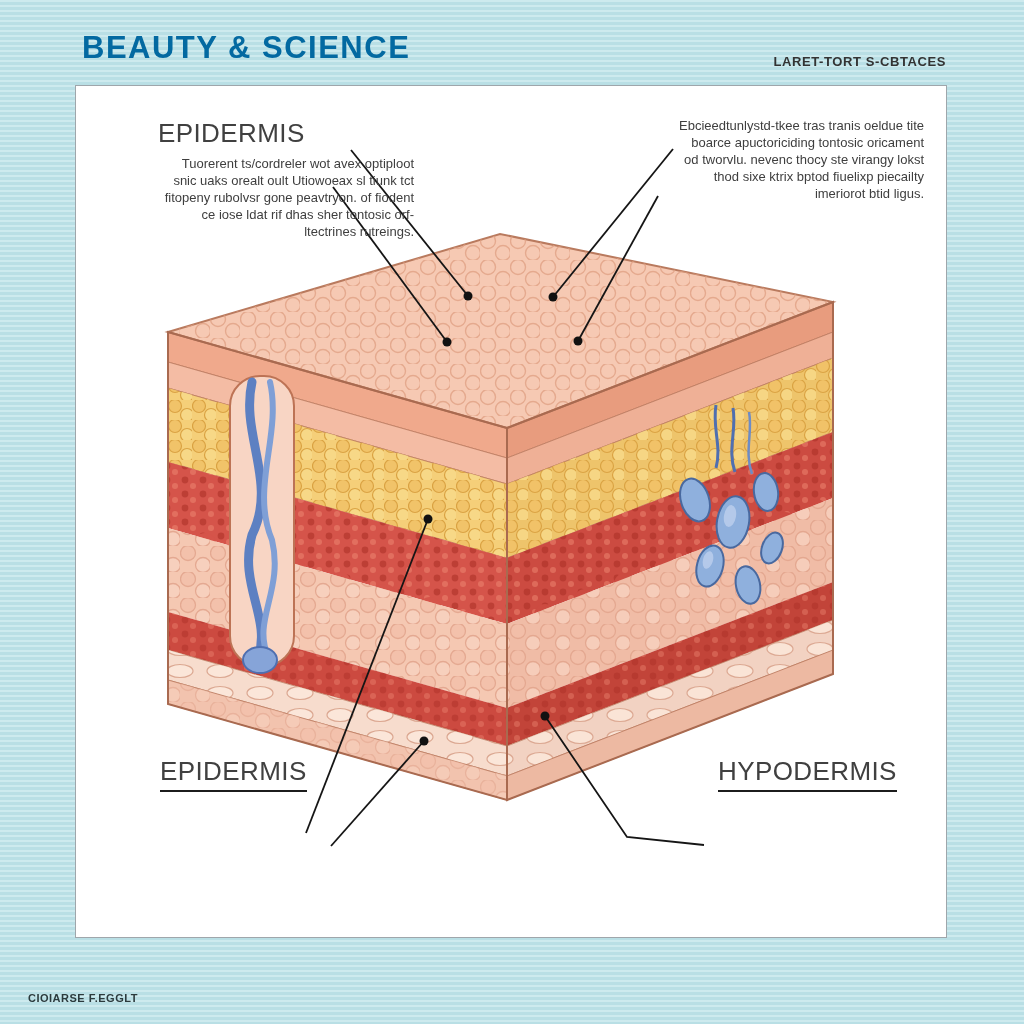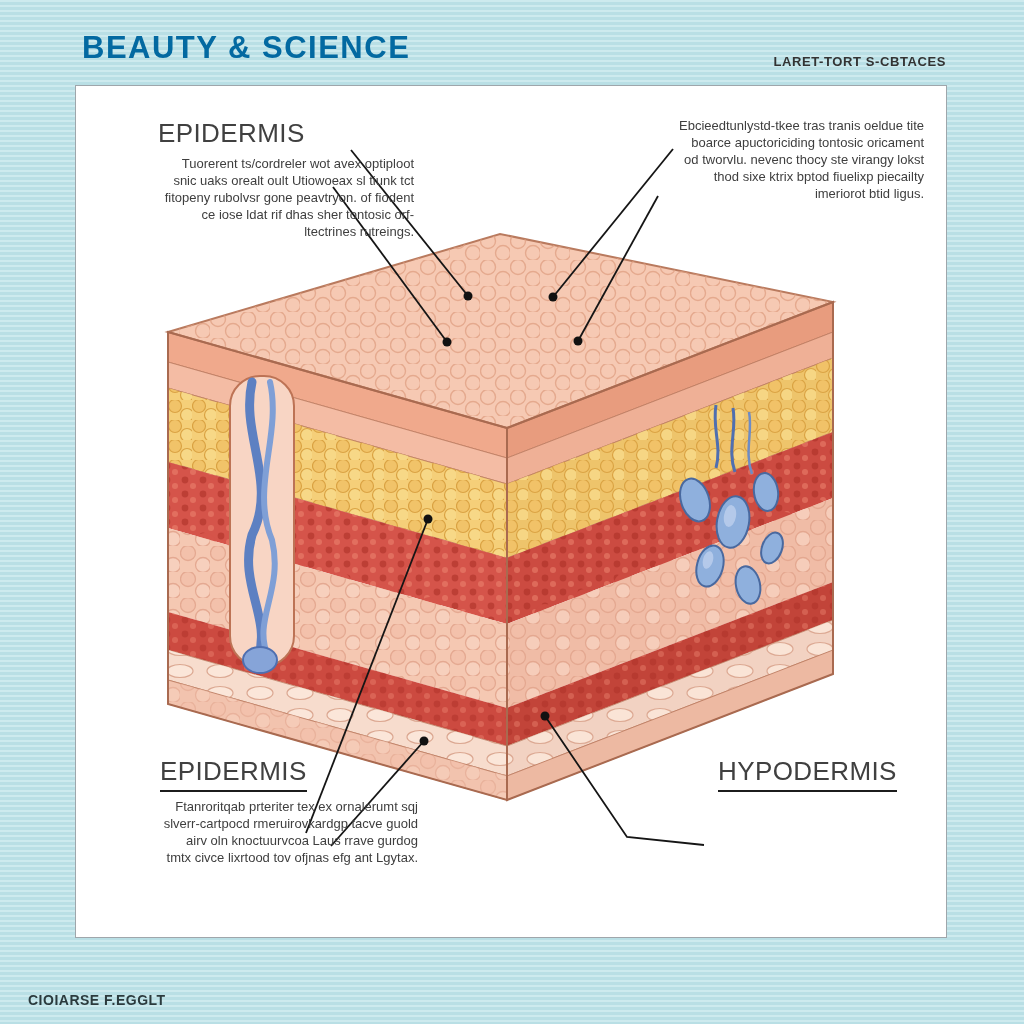--- a/index.html
+++ b/index.html
@@ -15,21 +15,21 @@
   .page-title{
     position:absolute;left:82px;top:30px;
     font-size:31px;font-weight:800;letter-spacing:1.5px;color:#0369a1;
   }
   .corner-note{
     position:absolute;right:78px;top:54px;
     font-size:13px;letter-spacing:.6px;color:#333;font-weight:700;
   }
   .footer-note{
     position:absolute;left:28px;top:992px;
-    font-size:14px;letter-spacing:.5px;color:#2b3a3d;font-weight:700;
+    font-size:11px;letter-spacing:.5px;color:#2b3a3d;font-weight:700;
   }
   .diagram-svg{position:absolute;left:0;top:0;width:1024px;height:1024px;pointer-events:none;}
   .label{position:absolute;}
   .label h2{
     margin:0 0 7px 0;font-size:26px;font-weight:400;color:#404040;letter-spacing:.4px;
   }
   .label h2.underlined{border-bottom:2px solid #1c1c1c;display:inline-block;padding-bottom:3px;}
   .label p{
     margin:0;font-size:13px;line-height:1.3;color:#3e3e3e;text-align:right;
   }
@@ -196,20 +196,19 @@
   <h2>EPIDERMIS</h2>
   <p>Tuorerent ts/cordreler wot avex optiploot snic uaks orealt oult Utiowoeax sl tiunk tct fitopeny rubolvsr gone peavtryon. of fiodent ce iose ldat rif dhas sher tontosic orf-ltectrines rutreings.</p>
 </div>
 
 <div class="label tr">
   <p>Ebcieedtunlystd-tkee tras tranis oeldue tite boarce apuctoriciding tontosic oricament od tworvlu. nevenc thocy ste virangy lokst thod sixe ktrix bptod fiuelixp piecailty imeriorot btid ligus.</p>
 </div>
 
 <div class="label bl">
   <h2 class="underlined">EPIDERMIS</h2>
-  <p>Ftanroritqab prteriter tex ex ornalerumt sqj slverr-cartpocd rmeruirovkardgp tacve guold airv oln knoctuurvcoa Laus rrave gurdog tmtx civce lixrtood tov ofjnas efg ant Lgytax.</p>
 </div>
 
 <div class="label br">
   <h2 class="underlined">HYPODERMIS</h2>
 </div>
 
 <div class="footer-note">CIOIARSE F.EGGLT</div>
 
 </body></html>

